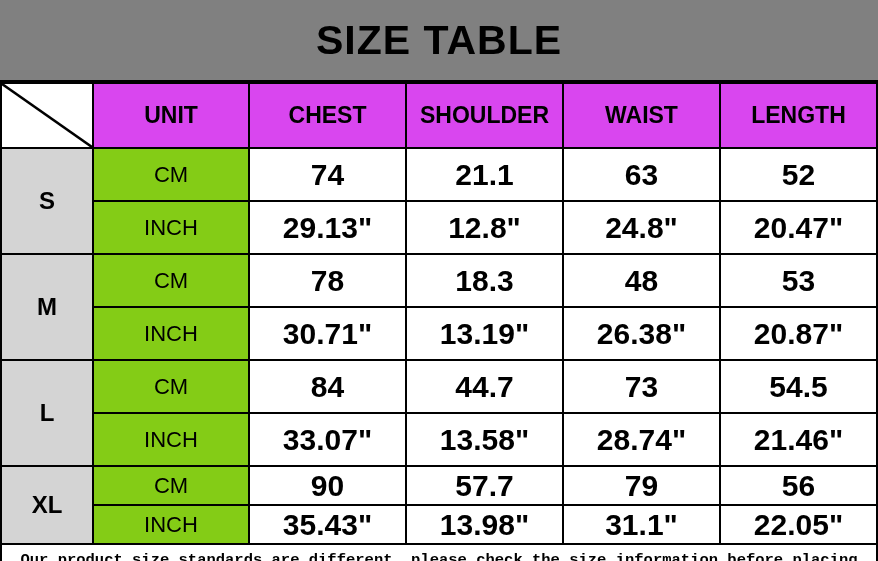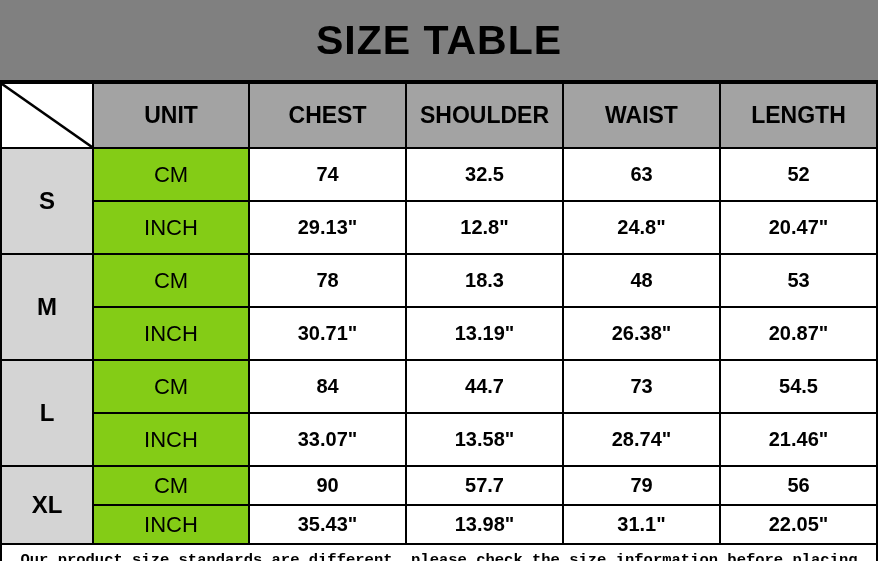--- a/index.html
+++ b/index.html
@@ -50,21 +50,21 @@
     color: #000;
     padding: 0;
   }
   
   col.c-size { width: 92px; }
   col.c-unit { width: 156px; }
   col.c-data { width: 157px; }
 
   thead th {
     height: 63px;
-    background: #a3a3a3;
+    background: #d946ef;
     font-size: 23px;
     font-weight: bold;
   }
   th.corner-cell {
     background: #ffffff;
     position: relative;
     padding: 0;
     overflow: hidden;
   }
   th.corner-cell .diag {
@@ -79,21 +79,21 @@
     font-size: 24px;
     font-weight: bold;
   }
   td.unit-cell {
     background: #84cc16;
     font-size: 22px;
     font-weight: normal;
   }
   td.val-cell {
     background: #ffffff;
-    font-size: 20px;
+    font-size: 30px;
     font-weight: bold;
   }
   tbody tr.row-cm td { height: 51px; }
   tbody tr.row-inch td { height: 51px; }
   tbody tr.last-cm td,
   tbody tr.last-inch td { height: 37px; }
 
   .note {
     border: 2px solid #000;
     border-top: none;
@@ -140,21 +140,21 @@
         <th>WAIST</th>
         <th>LENGTH</th>
       </tr>
     </thead>
     <tbody>
 
       <tr class="row-cm">
         <td class="size-cell" rowspan="2">S</td>
         <td class="unit-cell">CM</td>
         <td class="val-cell">74</td>
-        <td class="val-cell">32.5</td>
+        <td class="val-cell">21.1</td>
         <td class="val-cell">63</td>
         <td class="val-cell">52</td>
       </tr>
       <tr class="row-inch">
         <td class="unit-cell">INCH</td>
         <td class="val-cell">29.13"</td>
         <td class="val-cell">12.8"</td>
         <td class="val-cell">24.8"</td>
         <td class="val-cell">20.47"</td>
       </tr>

